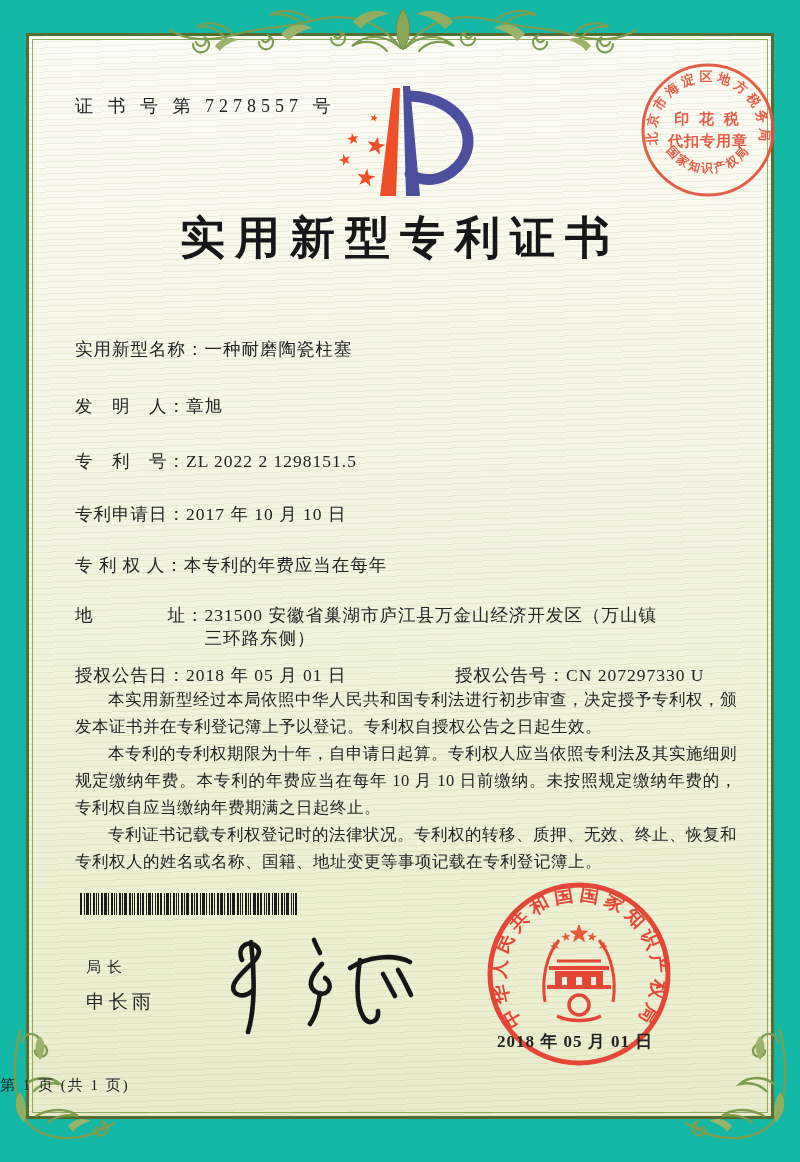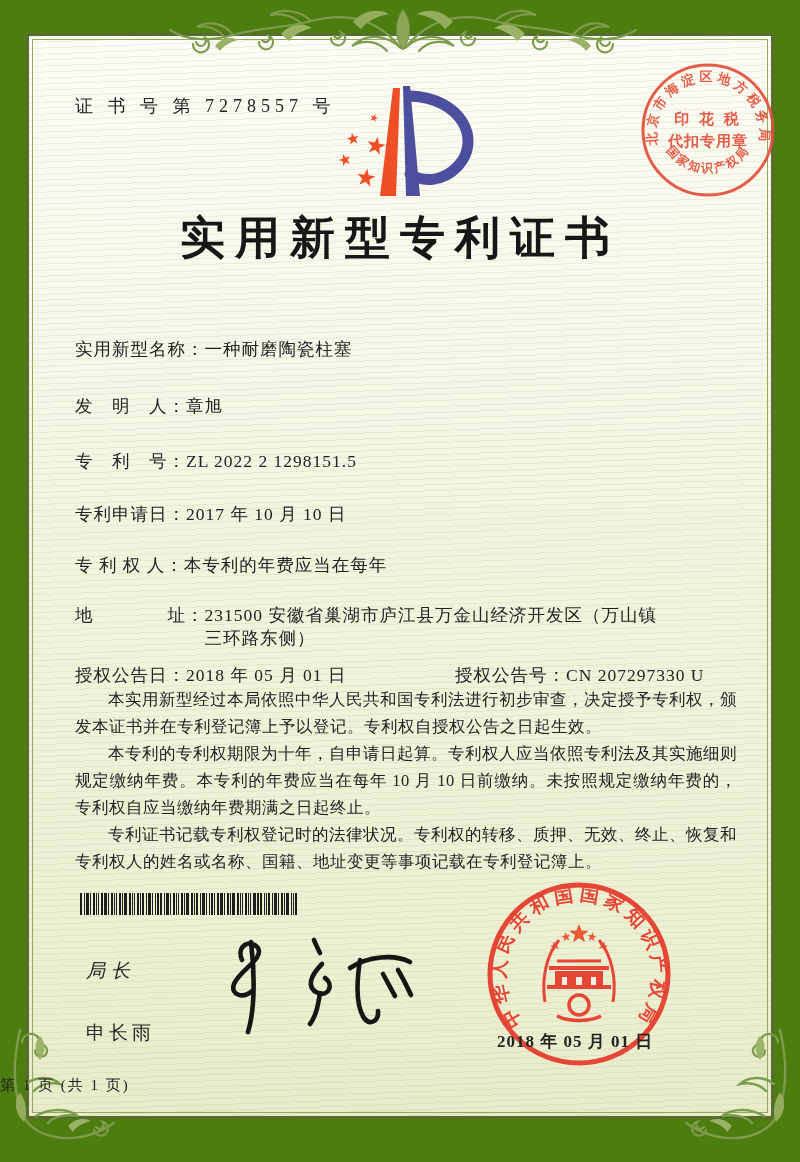--- a/index.html
+++ b/index.html
@@ -1,18 +1,18 @@
 <!DOCTYPE html>
 <html><head>
 <meta charset="utf-8">
 <style>
   html,body{margin:0;padding:0;background:#e9e9e7;}
   .page{
     position:relative;width:800px;height:1162px;margin:0 auto;
-    background:#4d7c0f;overflow:hidden;
+    background:#14b8a6;overflow:hidden;
     font-family:"Liberation Serif","DejaVu Serif",serif;color:#232323;
   }
   
   .paper{
     position:absolute;left:26px;top:33px;width:748px;height:1086px;
     border:3px solid #566d2e;box-sizing:border-box;
     background:
       repeating-linear-gradient(178deg, rgba(148,164,92,.14) 0 1px, rgba(0,0,0,0) 1px 6px),
       linear-gradient(180deg,#fcfcf6 0%,#f8f8ec 22%,#f2f4de 50%,#edf0d3 80%,#e9eccb 100%);
   }
@@ -27,22 +27,22 @@
   .fields{left:75px;top:338px;width:660px;font-size:17.5px;line-height:1.3;}
   .frow{position:absolute;left:0;white-space:nowrap;letter-spacing:1px;}
   .frow .lab{white-space:pre;}
   .addr-val{display:inline-block;vertical-align:top;white-space:normal;}
   .grant-no{position:absolute;left:380px;top:0;}
   .paras{left:75px;top:686px;width:662px;font-size:16.5px;line-height:27px;
          text-align:justify;letter-spacing:.5px;}
   .paras p{margin:0;text-indent:2em;}
   .barcode{left:80px;top:893px;height:22px;display:flex;align-items:stretch;}
   .barcode span{display:inline-block;height:100%;background:#1d1d1d;flex:0 0 auto;}
-  .boss-title{left:86px;top:958px;font-size:19px;letter-spacing:6px;font-family:"Liberation Sans","DejaVu Sans",sans-serif;font-style:italic;}
-  .boss-name{left:86px;top:1020px;font-size:19px;letter-spacing:4px;font-family:Liberation Serif, serif;}
+  .boss-title{left:86px;top:958px;font-size:15px;letter-spacing:6px;font-family:"Liberation Sans","DejaVu Sans",sans-serif;}
+  .boss-name{left:86px;top:989px;font-size:19px;letter-spacing:4px;font-family:Liberation Serif, serif;}
   .seal-date{left:497px;top:1030px;font-size:17px;font-weight:600;letter-spacing:1px;z-index:6;}
   .footer{left:0;top:1076px;width:100%;text-align:left;font-size:15px;letter-spacing:2px;}
   .logo{left:330px;top:78px;width:150px;height:122px;}
   .tax-stamp{left:636px;top:58px;width:144px;height:144px;z-index:5;opacity:.92;}
   .office-seal{left:483px;top:878px;width:192px;height:192px;z-index:5;opacity:.93;}
   .signature{left:198px;top:926px;width:230px;height:115px;z-index:4;}
   .orn-top{left:163px;top:2px;width:480px;height:60px;}
   .orn-bl{left:6px;top:1026px;width:118px;height:114px;}
   .orn-br{left:676px;top:1026px;width:118px;height:114px;}
   svg{display:block;}

